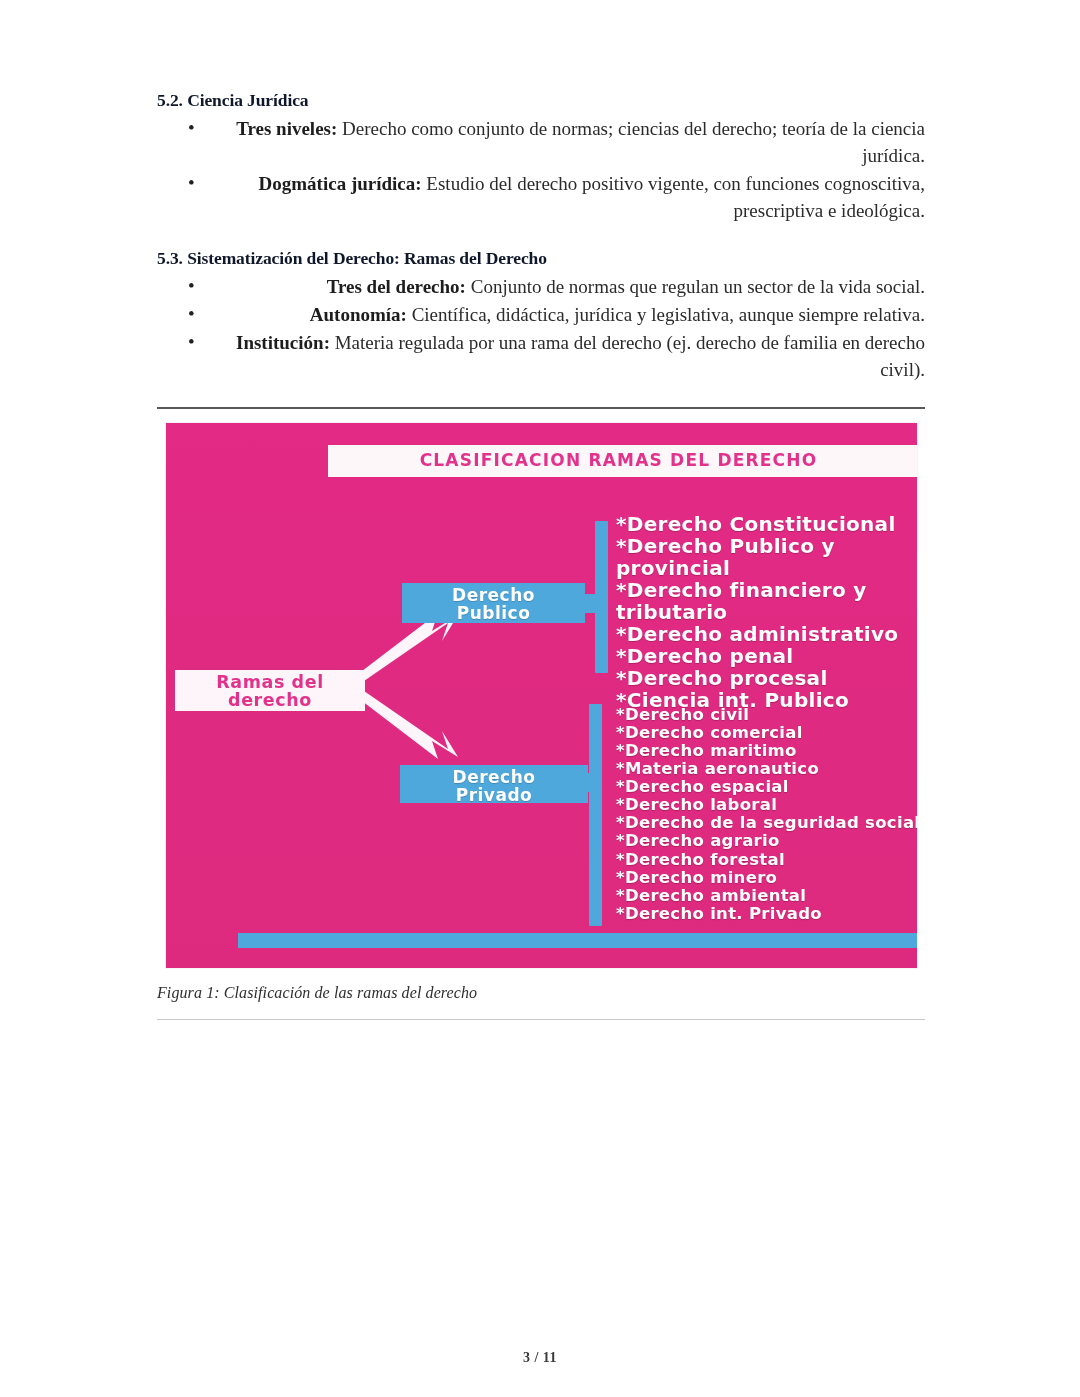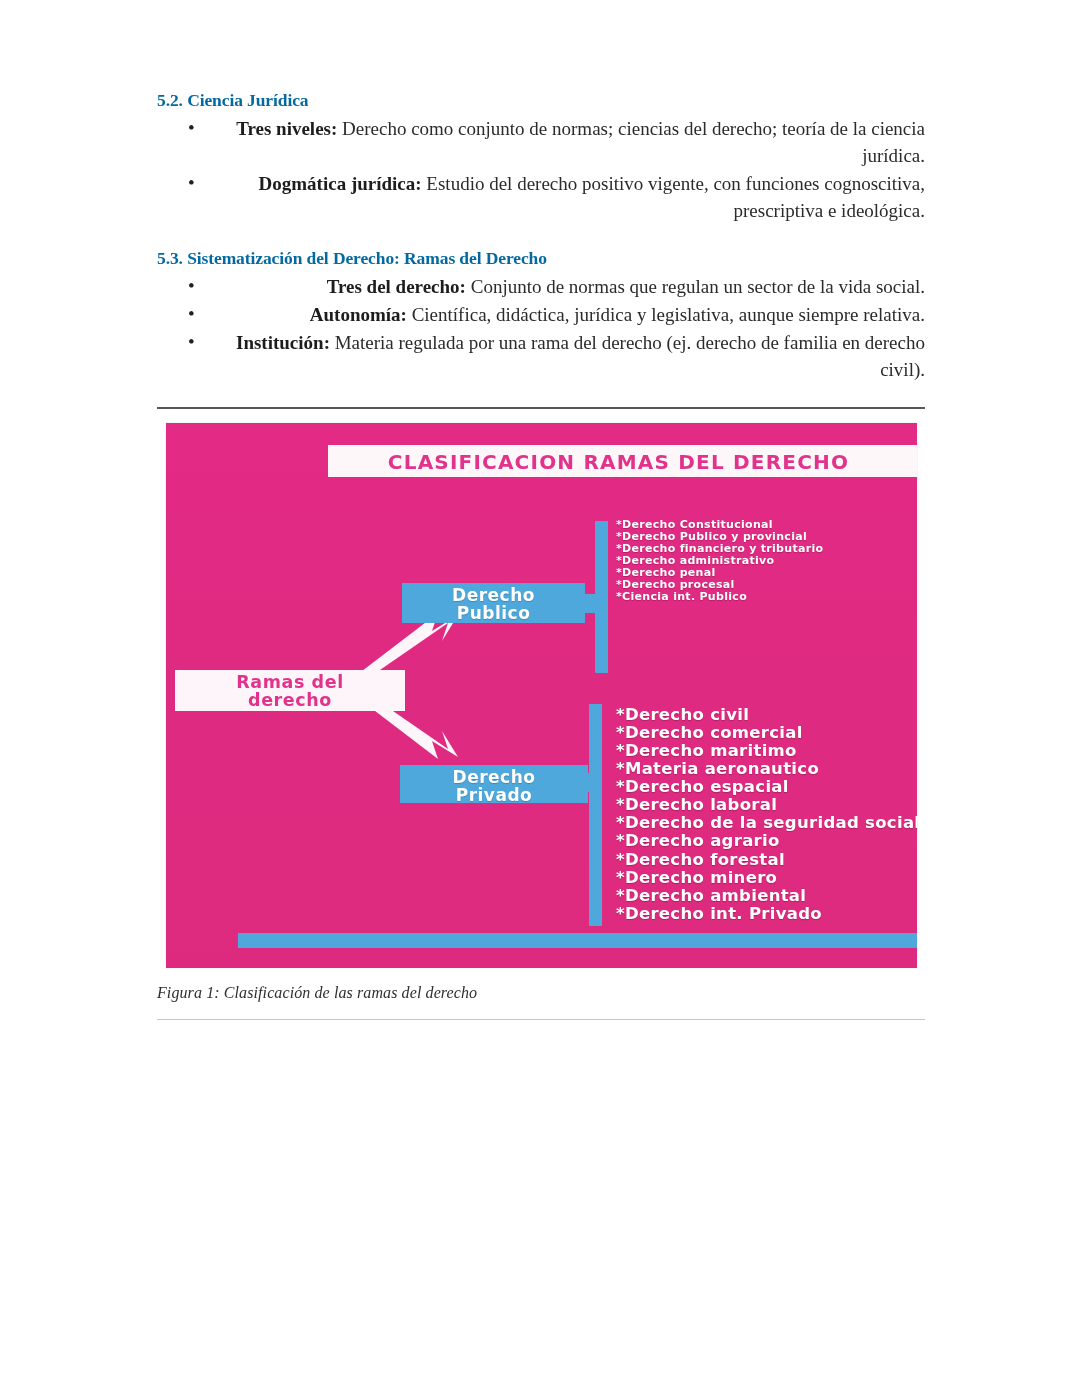--- a/index.html
+++ b/index.html
@@ -30,21 +30,21 @@
     width: 768px;
   }
 
   
   .sec-head {
     font-family: "Liberation Serif", serif;
     font-weight: bold;
     font-size: 17.5px;
     line-height: 1.25;
     letter-spacing: -0.1px;
-    color: #0369a1;
+    color: #0f172a;
     margin: 0 0 4px 0;
   }
   .sec-block { margin-bottom: 23px; }
   .sec-block.tight { margin-bottom: 18px; }
 
   ul.bullets {
     list-style: none;
     margin: 0;
     padding: 0;
   }
@@ -119,35 +119,34 @@
     height: 32px;
     background: #fdf7fa;
   }
   .slide-title-band .ttl {
     position: absolute;
     left: 0; right: 8px;
     top: 5px;
     text-align: center;
     font-family: "DejaVu Sans", sans-serif;
     font-weight: bold;
-    font-size: 20px;
+    font-size: 17px;
     letter-spacing: 1.2px;
     color: #e2338c;
     white-space: nowrap;
   }
 
   
   .box-root {
     position: absolute;
     left: 9px;
     top: 247px;
     width: 190px;
     height: 41px;
     background: #fdf5f9;
-    padding-left: 40px;
   }
   .box-root .lbl {
     position: absolute;
     left: 0; right: 0; top: 3px;
     text-align: center;
     font-family: "DejaVu Sans", sans-serif;
     font-weight: bold;
     font-size: 17.5px;
     line-height: 1.05;
     letter-spacing: 0.6px;
@@ -203,21 +202,21 @@
 
   
   .items {
     position: absolute;
     font-family: "DejaVu Sans", sans-serif;
     font-weight: bold;
     color: #ffffff;
     text-shadow: 0 1px 1px rgba(0,0,0,0.22);
     letter-spacing: 0.3px;
   }
-  .items.pub { left: 450px; top: 96px; width: 320px; font-size: 11px; line-height: 1.1; }
+  .items.pub { left: 450px; top: 90px; width: 320px; font-size: 20px; line-height: 1.1; }
   .items.priv { left: 450px; top: 283px; width: 320px; font-size: 16.5px; line-height: 1.1; }
   .items .item {
     white-space: normal;
     margin: 0;
   }
 
   .bottom-bar {
     position: absolute;
     left: 72px;
     bottom: 20px;
@@ -345,14 +344,17 @@
 
         <div class="bottom-bar"></div>
       </div>
 
       <div class="fig-caption">Figura 1: Clasificación de las ramas del derecho</div>
       <div class="rule-bottom"></div>
     </div>
 
   </div>
 
+  <div class="footer">
+    <span>3 / 11</span>
+  </div>
 
 </div>
 
 </body></html>

